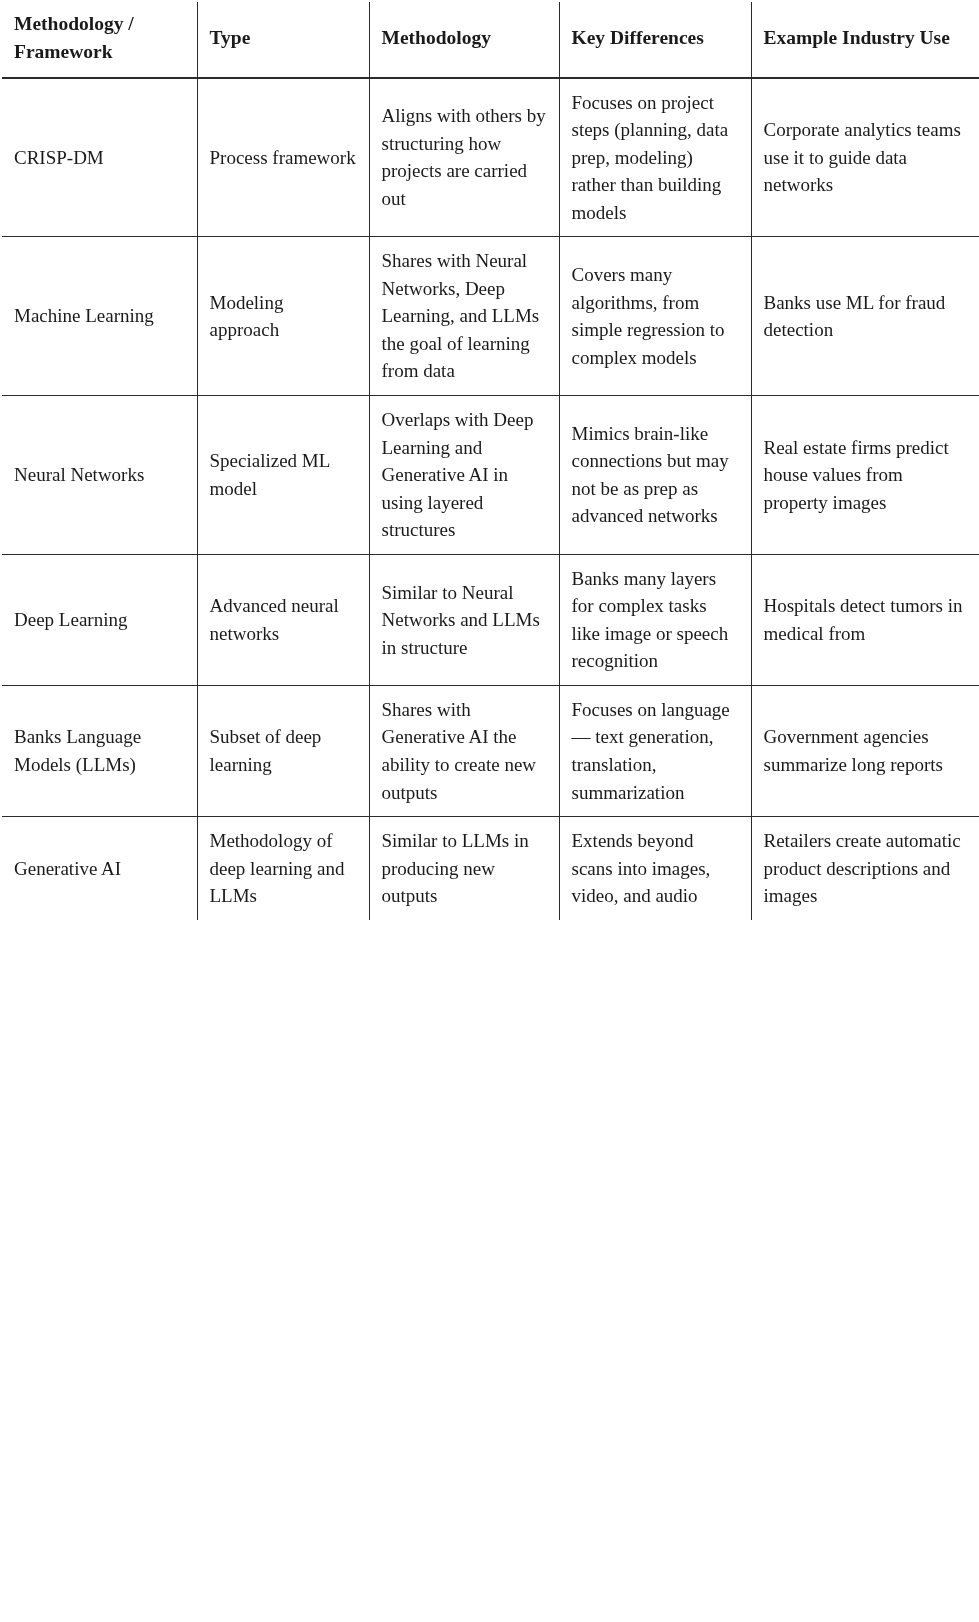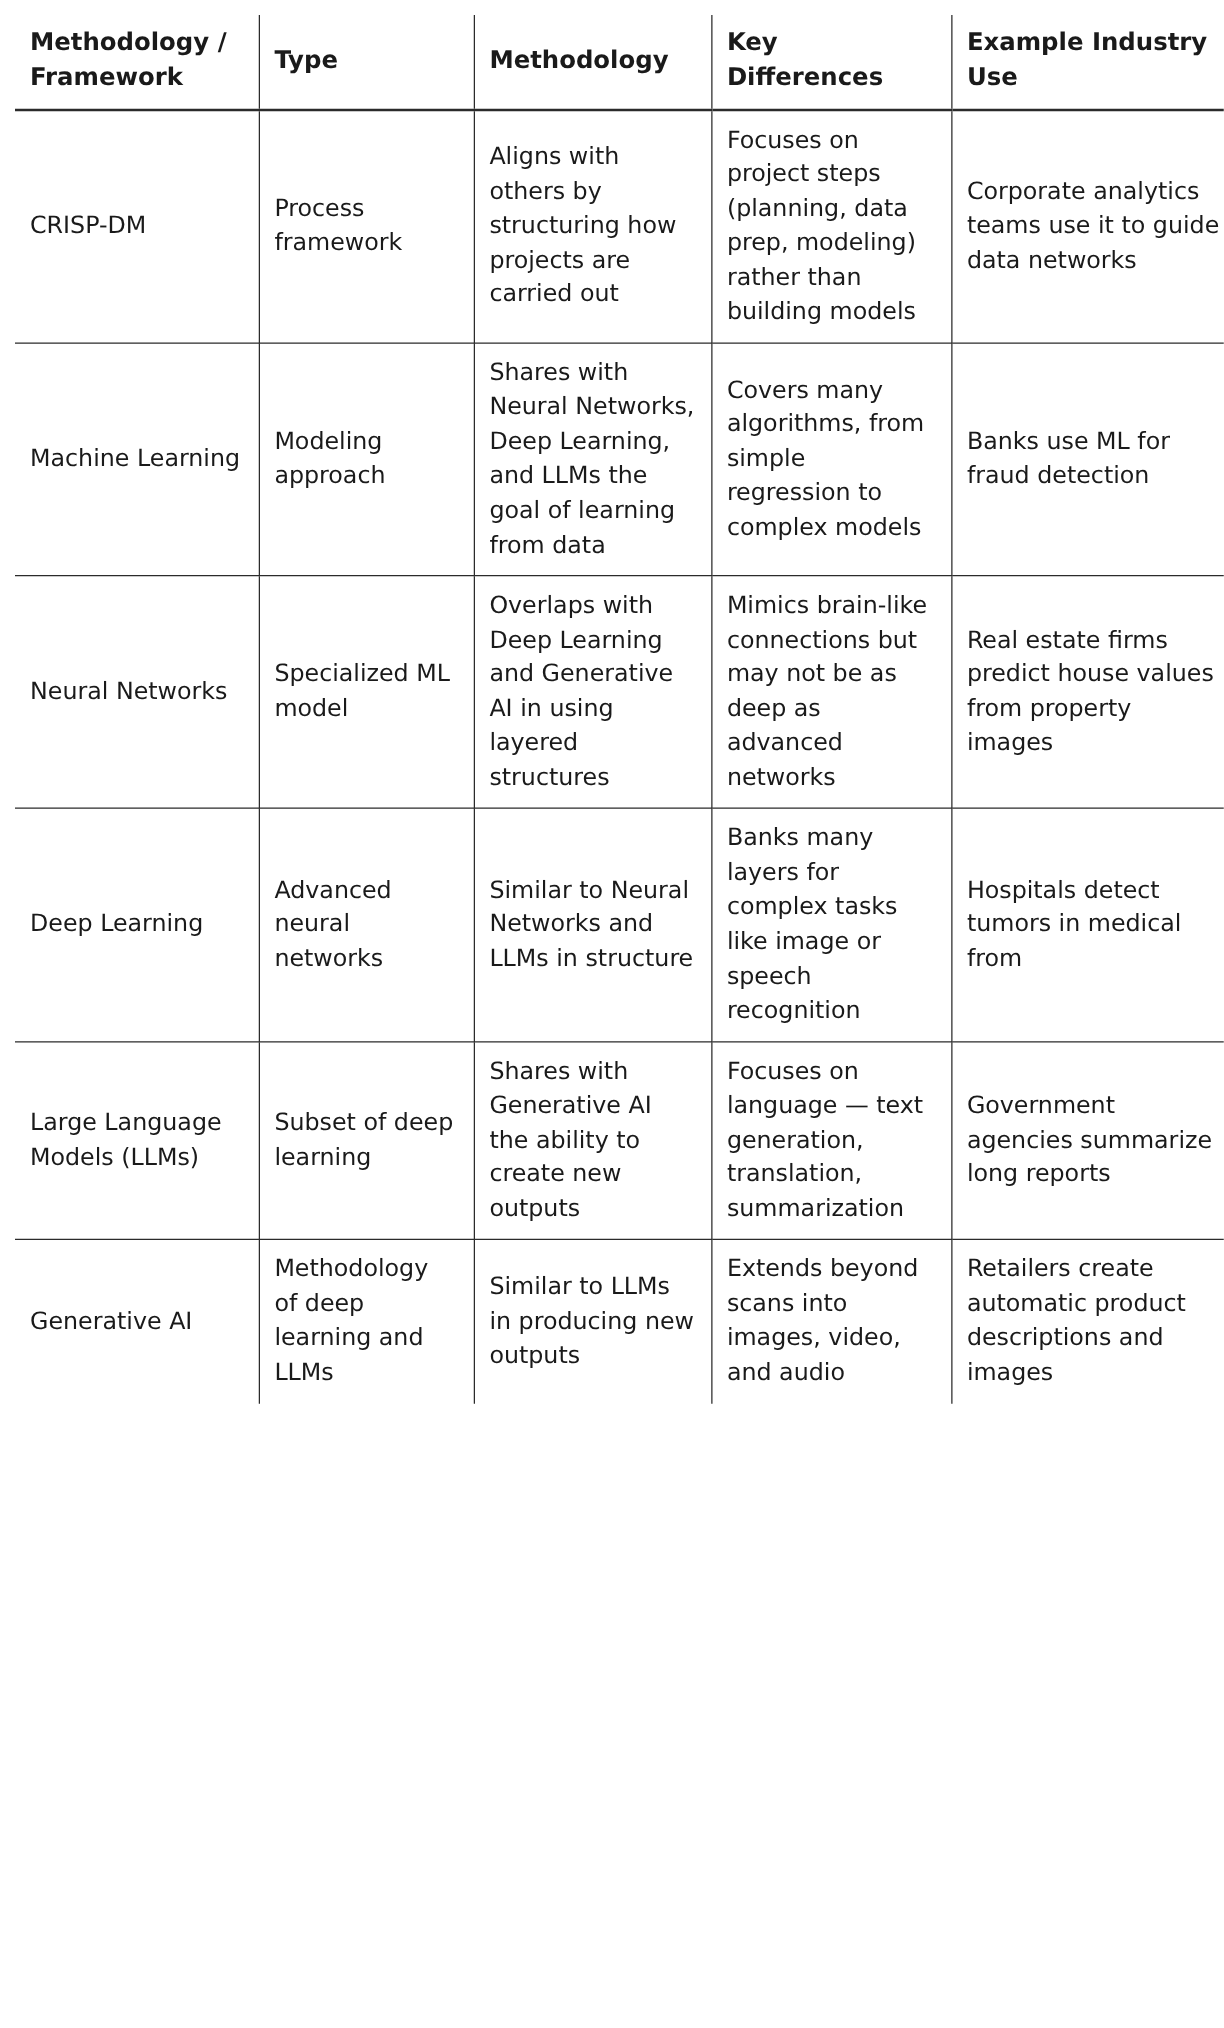--- a/index.html
+++ b/index.html
@@ -8,21 +8,22 @@
     background: #ffffff;
   }
   body {
     width: 979px;
     font-family: "DejaVu Sans", sans-serif;
     color: #1a1a1a;
   }
   .table-wrap {
     width: 979px;
     box-sizing: border-box;
-    padding: 12px;
+    padding: 2px;
+    font-family: Liberation Serif, serif;
   }
   table.comparison {
     border-collapse: collapse;
     width: 979px;
     table-layout: fixed;
   }
   table.comparison col.c0 { width: 195px; }
   table.comparison col.c1 { width: 172px; }
   table.comparison col.c2 { width: 190px; }
   table.comparison col.c3 { width: 192px; }
@@ -85,32 +86,32 @@
         <td>Machine Learning</td>
         <td>Modeling approach</td>
         <td>Shares with Neural Networks, Deep Learning, and LLMs the goal of learning from data</td>
         <td>Covers many algorithms, from simple regression to complex models</td>
         <td>Banks use ML for fraud detection</td>
       </tr>
       <tr>
         <td>Neural Networks</td>
         <td>Specialized ML model</td>
         <td>Overlaps with Deep Learning and Generative AI in using layered structures</td>
-        <td>Mimics brain-like connections but may not be as deep as advanced networks</td>
+        <td>Mimics brain-like connections but may not be as prep as advanced networks</td>
         <td>Real estate firms predict house values from property images</td>
       </tr>
       <tr>
         <td>Deep Learning</td>
         <td>Advanced neural networks</td>
         <td>Similar to Neural Networks and LLMs in structure</td>
         <td>Banks many layers for complex tasks like image or speech recognition</td>
         <td>Hospitals detect tumors in medical from</td>
       </tr>
       <tr>
-        <td>Large Language Models (LLMs)</td>
+        <td>Banks Language Models (LLMs)</td>
         <td>Subset of deep learning</td>
         <td>Shares with Generative AI the ability to create new outputs</td>
         <td>Focuses on language — text generation, translation, summarization</td>
         <td>Government agencies summarize long reports</td>
       </tr>
       <tr>
         <td>Generative AI</td>
         <td>Methodology of deep learning and LLMs</td>
         <td>Similar to LLMs in producing new outputs</td>
         <td>Extends beyond scans into images, video, and audio</td>

